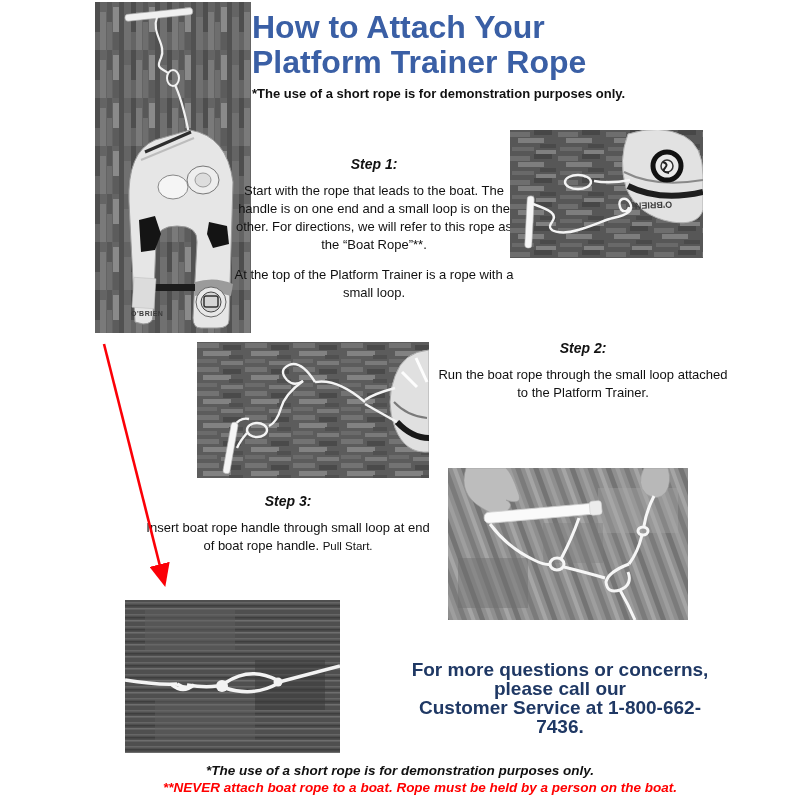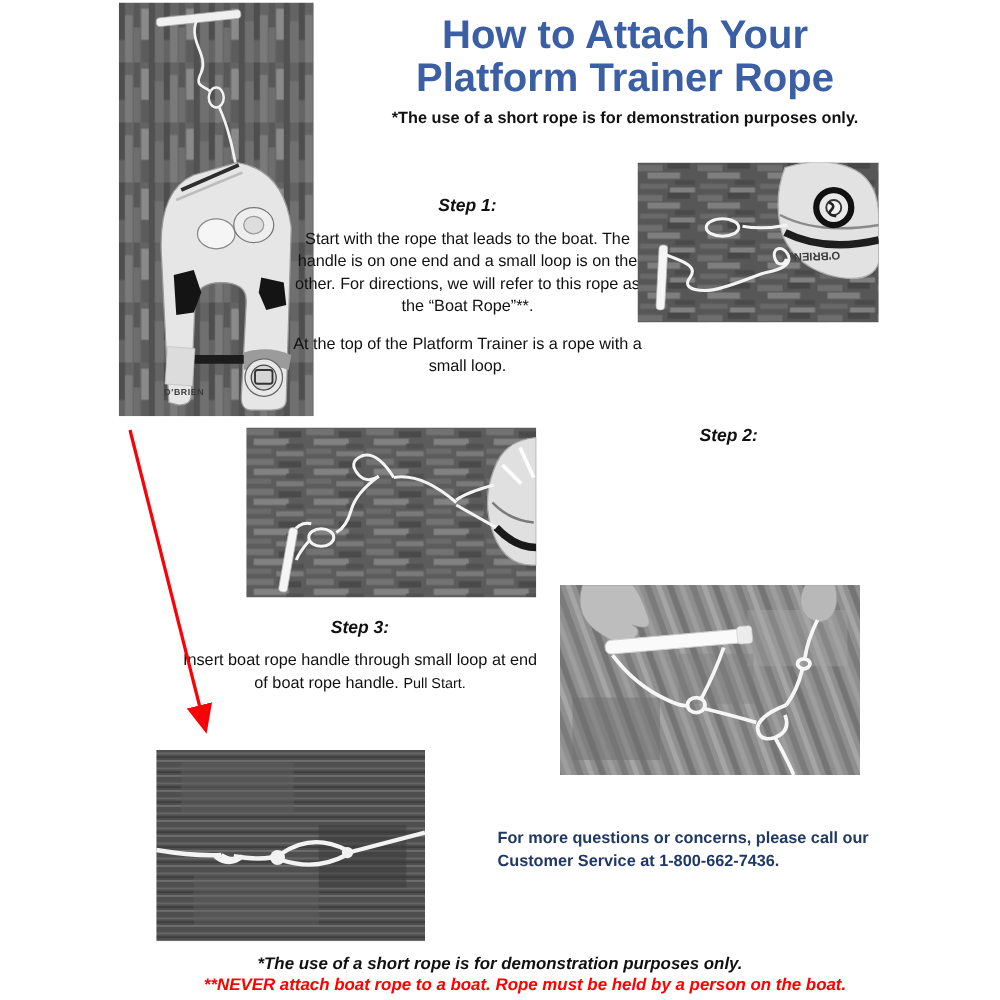--- a/index.html
+++ b/index.html
@@ -3,32 +3,32 @@
 <meta charset="utf-8">
 <style>
   html,body{margin:0;padding:0;background:#ffffff;}
   .page{
     position:relative;width:800px;height:800px;background:#ffffff;overflow:hidden;
     font-family:"Liberation Sans",sans-serif;color:#1a1a1a;margin:0 auto;
   }
   .abs{position:absolute;}
   .photo{display:block;}
   
-  .title-block{left:252px;top:10px;width:496px;text-align:center;}
+  .title-block{left:252px;top:10px;width:496px;text-align:left;}
   .title-block h1{margin:0;font-size:32px;line-height:35px;font-weight:bold;color:#3A5FA5;letter-spacing:0;}
   .subtitle{margin:6px 0 0 0;font-size:13px;font-weight:bold;color:#111;}
   
   .step h3{margin:0 0 10px 0;font-size:14px;font-style:italic;font-weight:bold;text-align:center;color:#111;}
   .step p{margin:0 0 12px 0;font-size:13px;line-height:18px;text-align:center;color:#111;}
   .step .small{font-size:11.5px;}
   .step1{left:234px;top:136px;width:280px;margin-top:20px;}
   .step2{left:437px;top:340px;width:292px;}
   .step3{left:140px;top:493px;width:296px;}
   
-  .contact{left:398px;top:660px;width:324px;text-align:left;color:#1F3864;font-weight:bold;font-size:13px;line-height:19px;}
+  .contact{left:398px;top:660px;width:324px;text-align:center;color:#1F3864;font-weight:bold;font-size:19px;line-height:19px;}
   .footer{left:0;top:762px;width:800px;text-align:center;font-size:13.5px;line-height:17px;font-weight:bold;font-style:italic;}
   .footer .note{color:#111;}
   .footer .warning{color:#FF0000;padding-left:40px;}
   svg text{font-family:"Liberation Sans",sans-serif;}
 </style>
 </head>
 <body>
 
 <div class="page">
 
@@ -122,20 +122,21 @@
 
       <g>
         <rect x="16" y="66" width="7" height="52" rx="3" fill="#f6f6f6" stroke="#b5b5b5" stroke-width="0.6" transform="rotate(3 19 92)"></rect>
         <path d="M23,74 C40,80 48,84 42,92 C34,102 52,105 68,100 C86,95 94,90 103,88 C118,85 124,80 120,73 C116,66 107,68 110,77 C112,83 118,82 119,77" fill="none" stroke="#f4f4f4" stroke-width="2.4"></path>
       </g>
     </svg>
   </div>
 
   <div class="abs step step2">
     <h3>Step 2:</h3>
+    <p>Run the boat rope through the small loop attached to the Platform Trainer.</p>
   </div>
 
   <div class="abs" style="left:197px;top:342px;">
     <svg class="photo" width="232" height="136" viewBox="0 0 232 136" role="img" aria-label="Boat rope threaded through the small loop attached to the Platform Trainer">
       <defs>
         <pattern id="ch2" width="48" height="24" patternUnits="userSpaceOnUse">
           <rect width="48" height="24" fill="#5c5c5c"></rect>
           <rect x="0" y="1" width="22" height="5" fill="#737373"></rect>
           <rect x="26" y="3" width="18" height="5" fill="#4a4a4a"></rect>
           <rect x="6" y="9" width="28" height="5" fill="#828282"></rect>

